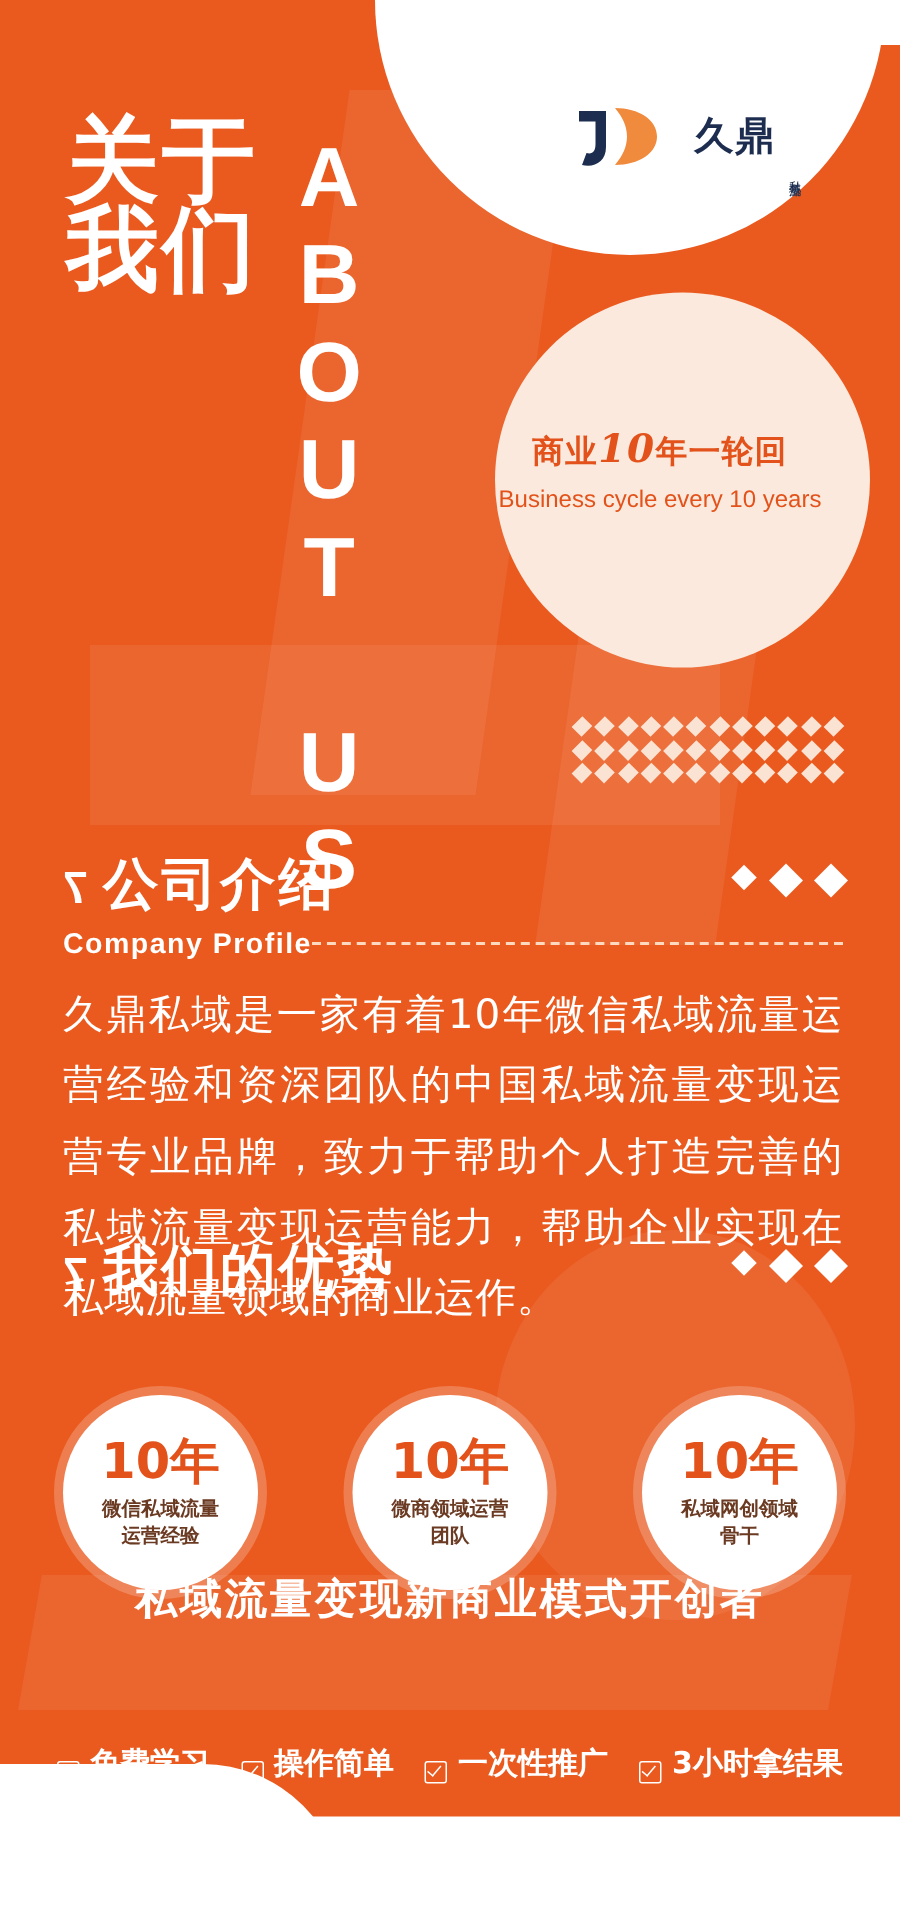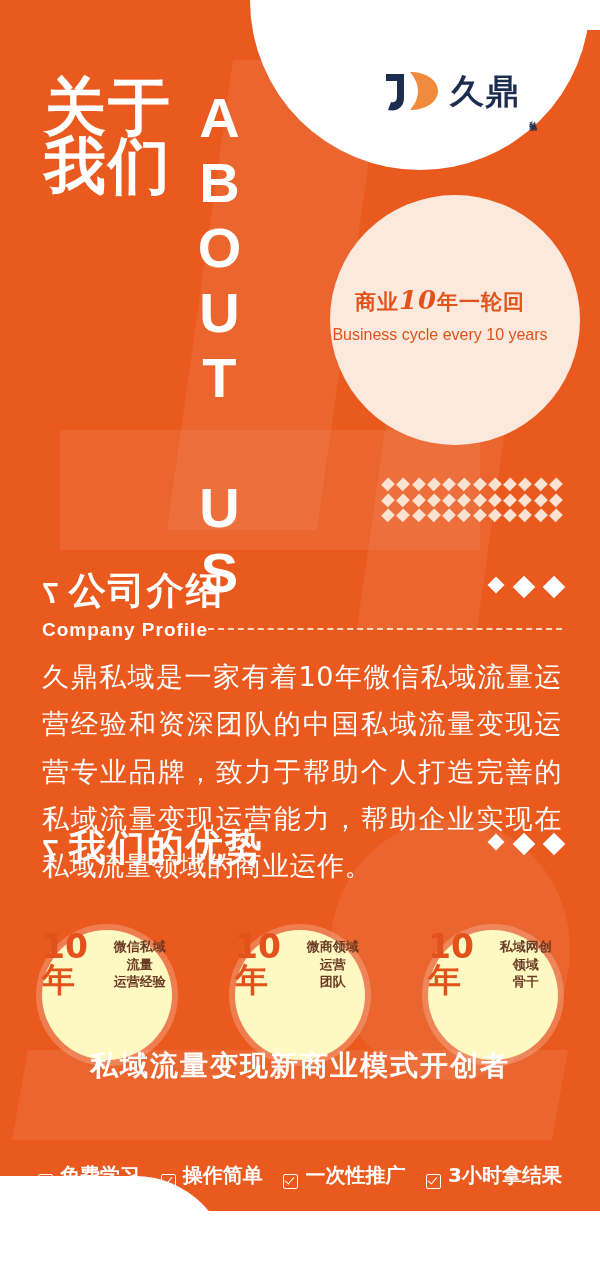--- a/index.html
+++ b/index.html
@@ -100,25 +100,26 @@
     left: 382px;
     width: 180px;
     height: 62px;
     display: flex;
     align-items: center;
     gap: 6px;
   }
   .logo svg { display: block; }
   .logo-cn {
     font-family: "DejaVu Sans", sans-serif;
-    font-size: 34px;
+    font-size: 26px;
     font-weight: bold;
     color: #1d2d4f;
     letter-spacing: 1px;
     line-height: 1;
+    margin-left: 13px;
   }
   .logo-sub {
     font-family: "DejaVu Sans", sans-serif;
     font-size: 8px;
     color: #1d2d4f;
     writing-mode: vertical-rl;
     letter-spacing: 1px;
     align-self: flex-end;
     padding-bottom: 4px;
   }
@@ -258,23 +259,24 @@
     top: 930px;
     left: 42px;
     width: 516px;
     display: flex;
     justify-content: space-between;
   }
   .badge {
     width: 130px;
     height: 130px;
     border-radius: 50%;
-    background: #fef9c3;
-    display: flex;
-    flex-direction: row;
+    background: #ffffff;
+    display: flex;
+    flex-direction: column;
+    align-items: center;
     justify-content: center;
     box-shadow: 0 0 0 6px rgba(255,255,255,0.22);
   }
   .badge .num {
     font-family: "DejaVu Sans", sans-serif;
     font-weight: bold;
     font-size: 33px;
     color: #e2521a;
     line-height: 1;
   }

